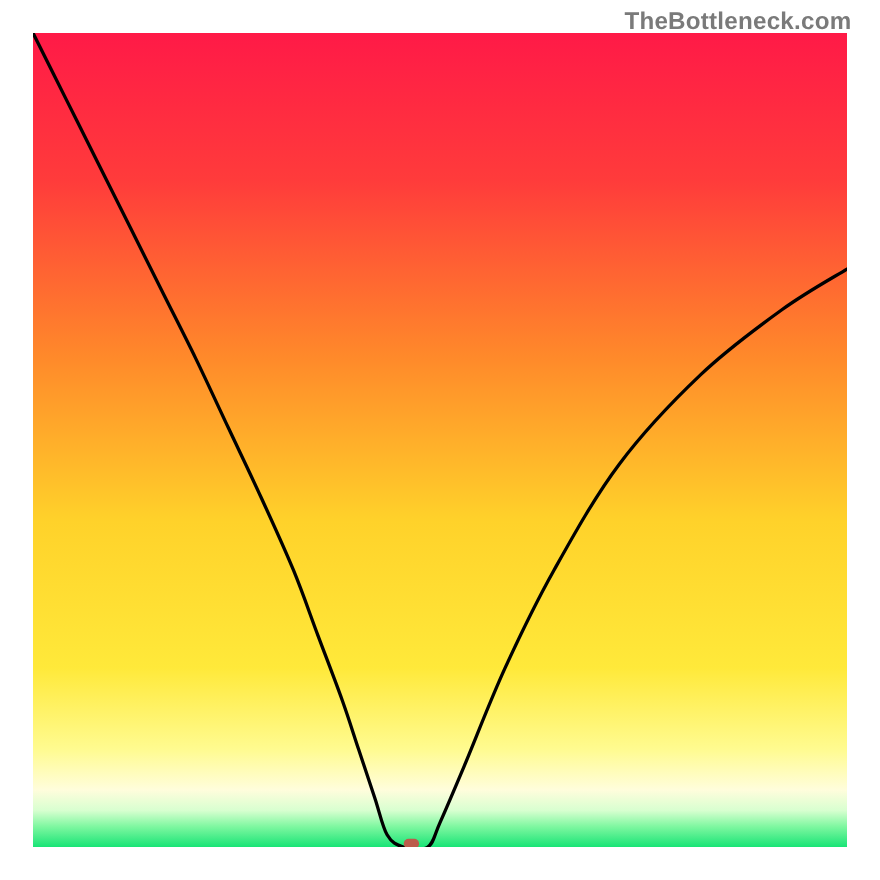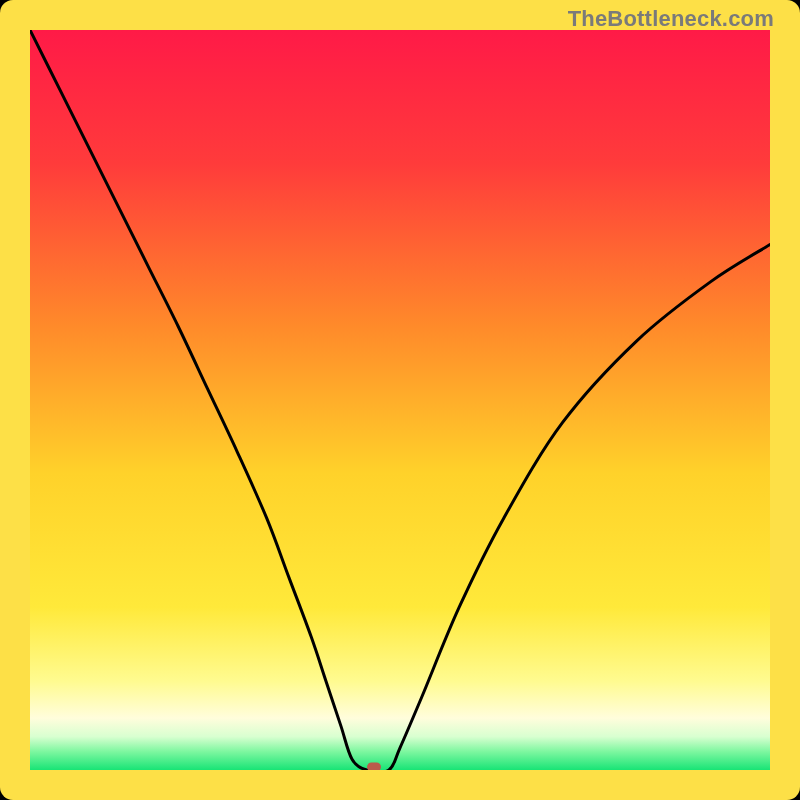--- a/index.html
+++ b/index.html
@@ -10,22 +10,21 @@
     background: #000;
     overflow: hidden;
     font-family: Arial, Helvetica, sans-serif;
   }
   .frame {
     position: absolute;
     left: 0;
     top: 0;
     width: 800px;
     height: 800px;
-    background: #fde047;
-    border-radius: 13px;
+    background: #ffffff;
   }
   .plot-area {
     position: absolute;
     left: 30px;
     top: 30px;
     width: 740px;
     height: 740px;
     overflow: hidden;
   }
   .gradient {

